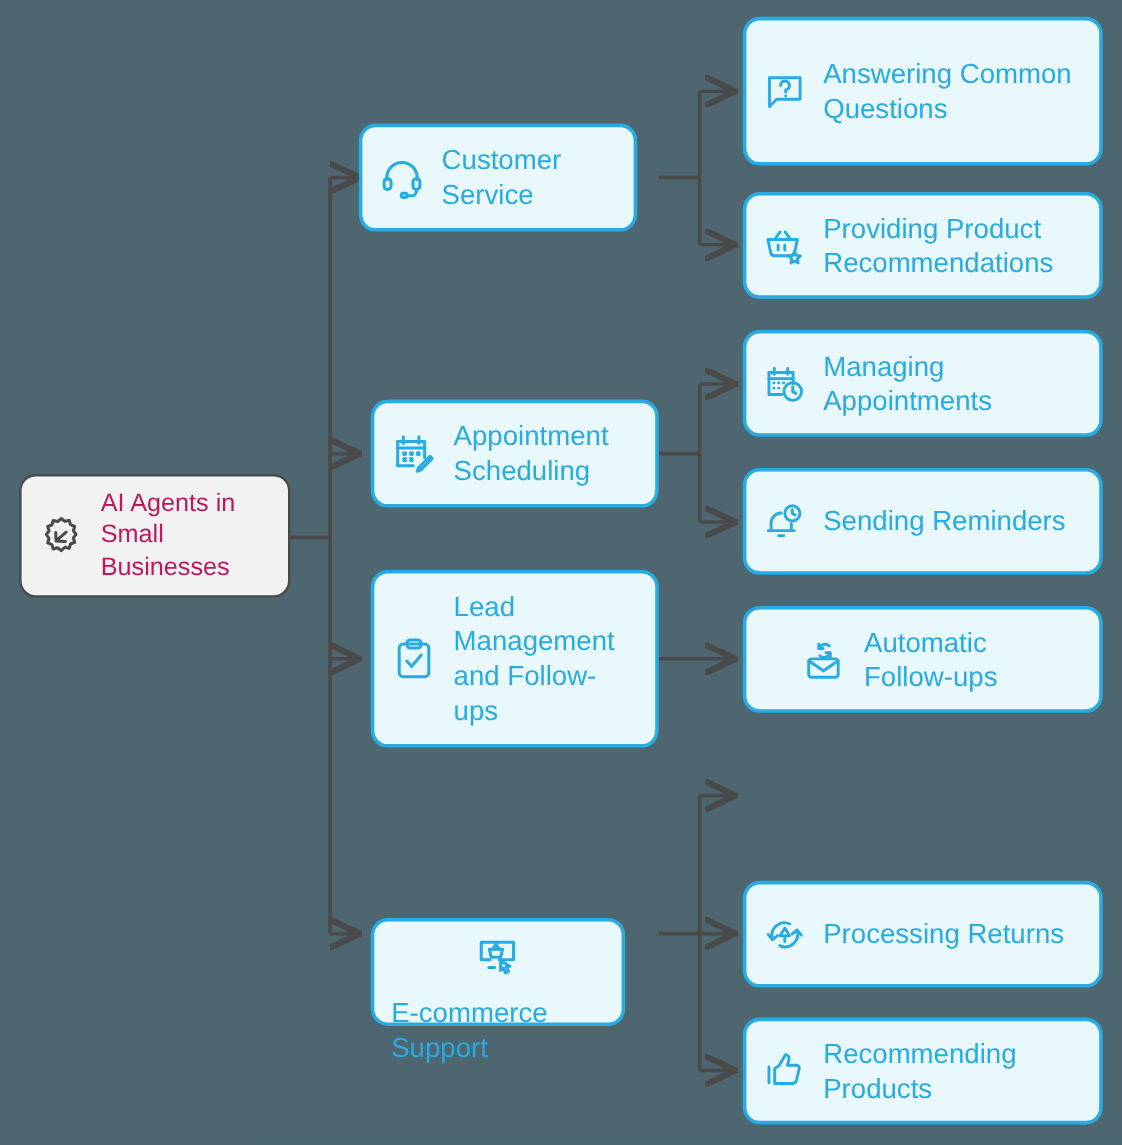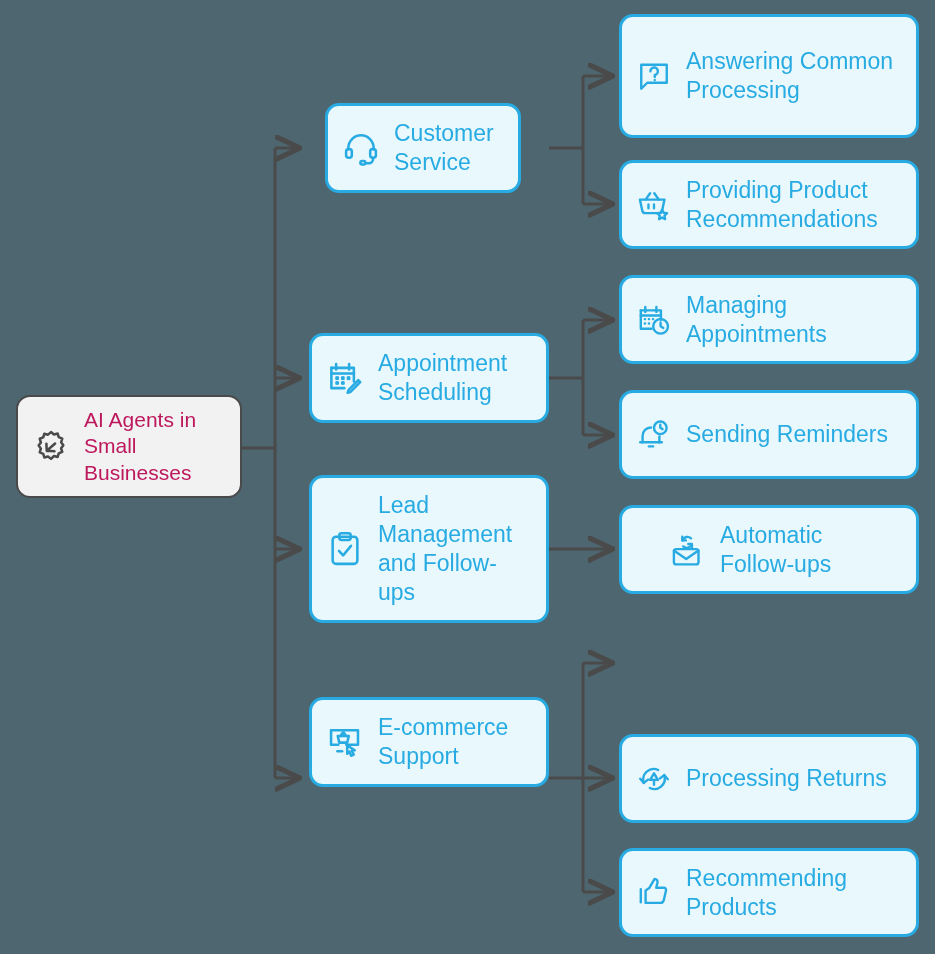--- a/index.html
+++ b/index.html
@@ -86,38 +86,38 @@
   </svg>
 
   <div class="node root" style="left:16px; top:395px; width:226px;">
     <svg class="ico" width="38" height="38" viewBox="0 0 24 24" fill="none" stroke="#4a4a4a" stroke-width="1.6" stroke-linecap="round" stroke-linejoin="round">
       <path d="M12 2.6l1.9 1.5 2.3-.6.7 2.3 2.2.9-.7 2.3 1.4 1.9-1.4 1.9.7 2.3-2.2.9-.7 2.3-2.3-.6L12 19.5l-1.9-1.5-2.3.6-.7-2.3-2.2-.9.7-2.3L4.2 11l1.4-1.9-.7-2.3 2.2-.9.7-2.3 2.3.6z"></path>
       <path d="M9.3 14.4l5.3-4.6M9.3 14.4l4.9 .3M9.3 14.4l-.2-4.4"></path>
     </svg>
     <span class="label">AI Agents in Small Businesses</span>
   </div>
 
-  <div class="node cyan" style="left:325px; top:103px; width:196px; height:90px;">
+  <div class="node cyan" style="left:299px; top:103px; width:232px; height:90px;">
     <svg class="ico" width="38" height="38" viewBox="0 0 24 24" fill="none" stroke="#27abe2" stroke-width="1.6" stroke-linecap="round" stroke-linejoin="round">
       <path d="M4 13v-1a8 8 0 0 1 16 0v1"></path>
       <rect x="2.6" y="12.6" width="3.6" height="5.6" rx="1.6"></rect>
       <rect x="17.8" y="12.6" width="3.6" height="5.6" rx="1.6"></rect>
       <path d="M19.6 18.2v.8a2.6 2.6 0 0 1-2.6 2.6h-2.4"></path>
       <rect x="11.6" y="20.2" width="3.2" height="2.2" rx="1.1"></rect>
     </svg>
     <span class="label">Customer Service</span>
   </div>
 
   <div class="node cyan" style="left:619px; top:14px; width:300px; height:124px;">
     <svg class="ico" width="36" height="36" viewBox="0 0 24 24" fill="none" stroke="#27abe2" stroke-width="1.6" stroke-linecap="round" stroke-linejoin="round">
       <path d="M3.5 4.5h17v12h-13l-4 4z"></path>
       <path d="M9.6 8.8a2.5 2.5 0 1 1 2.9 2.5v1.3"></path>
       <path d="M12.5 14.6v.1"></path>
     </svg>
-    <span class="label">Answering Common Processing</span>
+    <span class="label">Answering Common Questions</span>
   </div>
 
   <div class="node cyan" style="left:619px; top:160px; width:300px; height:89px;">
     <svg class="ico" width="36" height="36" viewBox="0 0 24 24" fill="none" stroke="#27abe2" stroke-width="1.6" stroke-linecap="round" stroke-linejoin="round">
       <path d="M2.6 8.4h16.4l-1.6 7.4a2 2 0 0 1-2 1.6H6.2a2 2 0 0 1-2-1.6z"></path>
       <path d="M6.4 8.4l3-4.2M15.2 8.4l-3-4.2"></path>
       <path d="M8.3 11.6v2.6M12 11.6v2.6"></path>
       <path d="M17.4 15.1l1 2.1 2.3.3-1.7 1.6.4 2.3-2-1.1-2 1.1.4-2.3-1.7-1.6 2.3-.3z"></path>
     </svg>
     <span class="label">Providing Product Recommendations</span>
@@ -173,21 +173,21 @@
   <div class="node cyan" style="left:619px; top:505px; width:300px; height:89px;padding-left:48px;">
     <svg class="ico" width="36" height="36" viewBox="0 0 24 24" fill="none" stroke="#27abe2" stroke-width="1.6" stroke-linecap="round" stroke-linejoin="round">
       <rect x="2.6" y="11.4" width="16.4" height="10.2" rx="1.6"></rect>
       <path d="M2.6 12.4l8.2 5.6 8.2-5.6"></path>
       <path d="M8.4 5.6a3.4 3.4 0 0 1 5.6-1.4M14.4 8.2a3.4 3.4 0 0 1-5.6 1.4"></path>
       <path d="M8.2 3.2v2.4h2.4M14.6 10.4V8h-2.4"></path>
     </svg>
     <span class="label">Automatic Follow-ups</span>
   </div>
 
-  <div class="node cyan" style="left:309px; top:697px; width:240px; height:90px;">
+  <div class="node cyan" style="left:309px; top:765px; width:212px; height:90px;flex-direction:column;">
     <svg class="ico" width="38" height="38" viewBox="0 0 24 24" fill="none" stroke="#27abe2" stroke-width="1.6" stroke-linecap="round" stroke-linejoin="round">
       <path d="M3.2 4.6h17v9.2h-7.4"></path>
       <path d="M3.2 4.6v9.2h4.6"></path>
       <path d="M7.2 17.8h3"></path>
       <path d="M7.4 8.2h7l-1 4.2h-5z"></path>
       <path d="M9.2 8.2l1.4-2.2M12.6 8.2l-1.4-2.2"></path>
       <path d="M13.4 14.2v5.2l1.4-1.3 1.1 2.6 1.6-.8-1.2-2.5 1.9-.2z"></path>
     </svg>
     <span class="label">E-commerce Support</span>
   </div>

